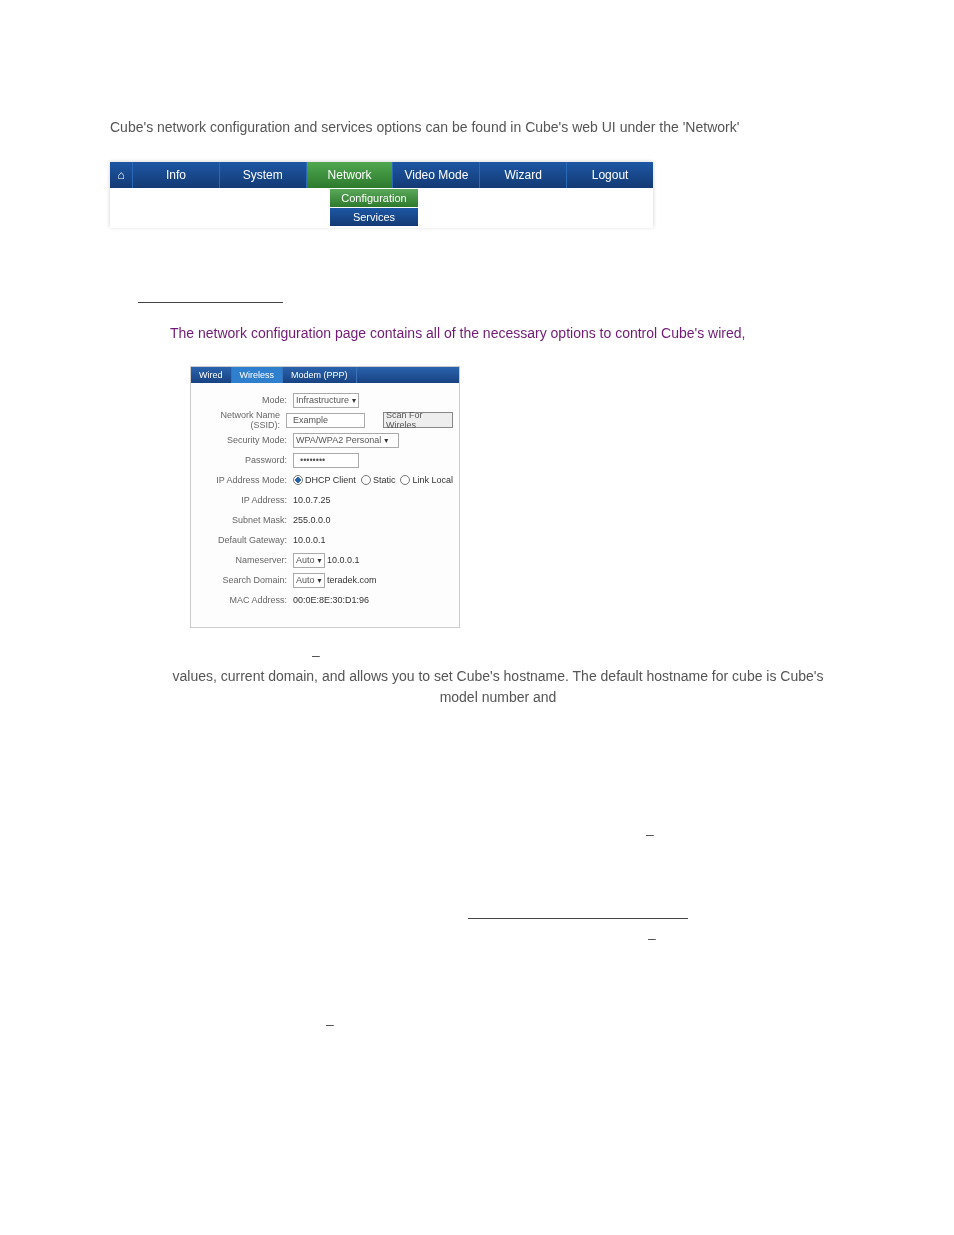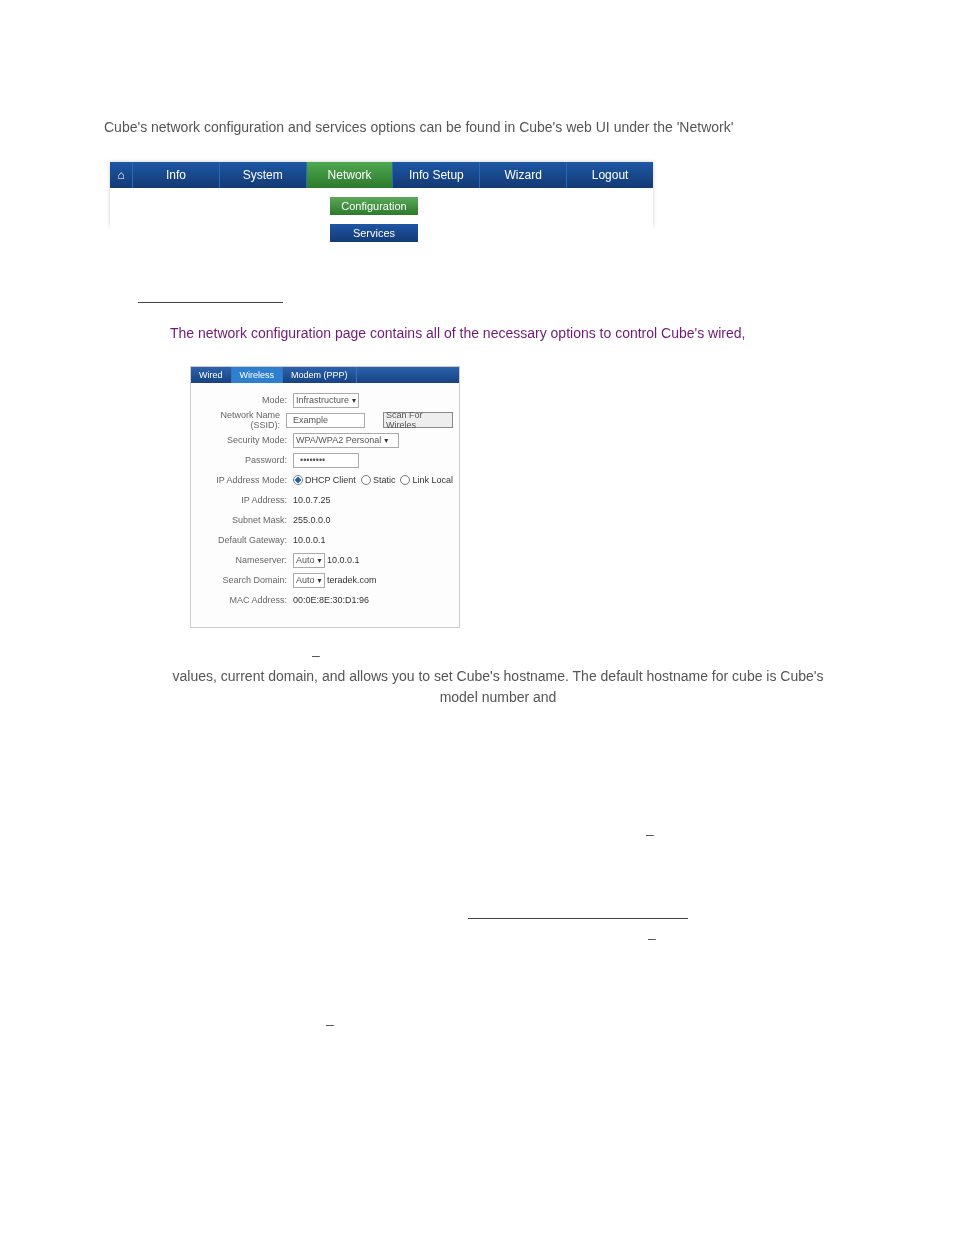--- a/index.html
+++ b/index.html
@@ -1,27 +1,27 @@
 <!DOCTYPE html>
 <html><head>
 <meta charset="utf-8">
 <style>
   html,body{margin:0;padding:0;background:#fff;font-family:Arial,Helvetica,sans-serif;color:#333;font-size:14px}
   .page{width:954px;margin:0 auto;position:relative;min-height:1235px}
   .para{line-height:1.4;color:#555}
-  .intro{position:absolute;left:104px;top:118px;width:740px}
+  .intro{position:absolute;left:110px;top:118px;width:740px}
   .navimg{position:absolute;left:110px;top:162px;width:543px;height:65px;box-shadow:0 0 4px rgba(0,0,0,0.2)}
   .navbar{display:flex;height:26px;background:linear-gradient(#1d57a5,#143a74);color:#fff;font-size:12px;align-items:stretch}
   .navhome{width:22px;display:flex;align-items:center;justify-content:center;border-right:1px solid #2b6ab8}
   .navitem{flex:1;display:flex;align-items:center;justify-content:center;border-right:1px solid #2b6ab8}
   .navitem.active{background:linear-gradient(#4fa84f,#2d7a2d)}
   .navitem:last-child{border-right:none}
   .navsub{height:39px;background:#fff}
   .navsubcol{margin-left:220px;width:88px}
-  .subtab{height:18px;font-size:11px;color:#fff;display:flex;align-items:center;justify-content:center;margin-top:9px}
+  .subtab{height:18px;font-size:11px;color:#fff;display:flex;align-items:center;justify-content:center;margin-top:1px}
   .subtab.green{background:linear-gradient(#5aa85a,#2d7a2d)}
   .subtab.blue{background:linear-gradient(#1d57a5,#143a74)}
   .dash1{position:absolute;left:138px;top:302px;width:145px;border-bottom:1px solid #444}
   .netcfg{position:absolute;left:170px;top:324px;width:680px;color:#701a75}
   .panel{position:absolute;left:190px;top:366px;width:268px;height:260px;border:1px solid #ccc;background:#fdfdfd;font-size:9px;color:#555}
   .ptabs{display:flex;height:16px;background:linear-gradient(#2a63ad,#184282);color:#fff;font-size:9px}
   .ptab{padding:0 8px;display:flex;align-items:center;border-right:1px solid #3a72ba}
   .ptab.active{background:#2f7fcf}
   .prow{display:flex;align-items:center;height:18px;margin-top:2px}
   .plabel{width:96px;text-align:right;padding-right:6px;color:#666}
@@ -46,21 +46,21 @@
 <div class="page">
 
   <div class="para intro">Cube's network configuration and services options can be found in Cube's web UI under the 'Network'</div>
 
   <div class="navimg">
     <div class="navbar">
       <div class="navhome">⌂</div>
       <div class="navitem">Info</div>
       <div class="navitem">System</div>
       <div class="navitem active">Network</div>
-      <div class="navitem">Info Setup</div>
+      <div class="navitem">Video Mode</div>
       <div class="navitem">Wizard</div>
       <div class="navitem">Logout</div>
     </div>
     <div class="navsub">
       <div class="navsubcol">
         <div class="subtab green">Configuration</div>
         <div class="subtab blue">Services</div>
       </div>
     </div>
   </div>

